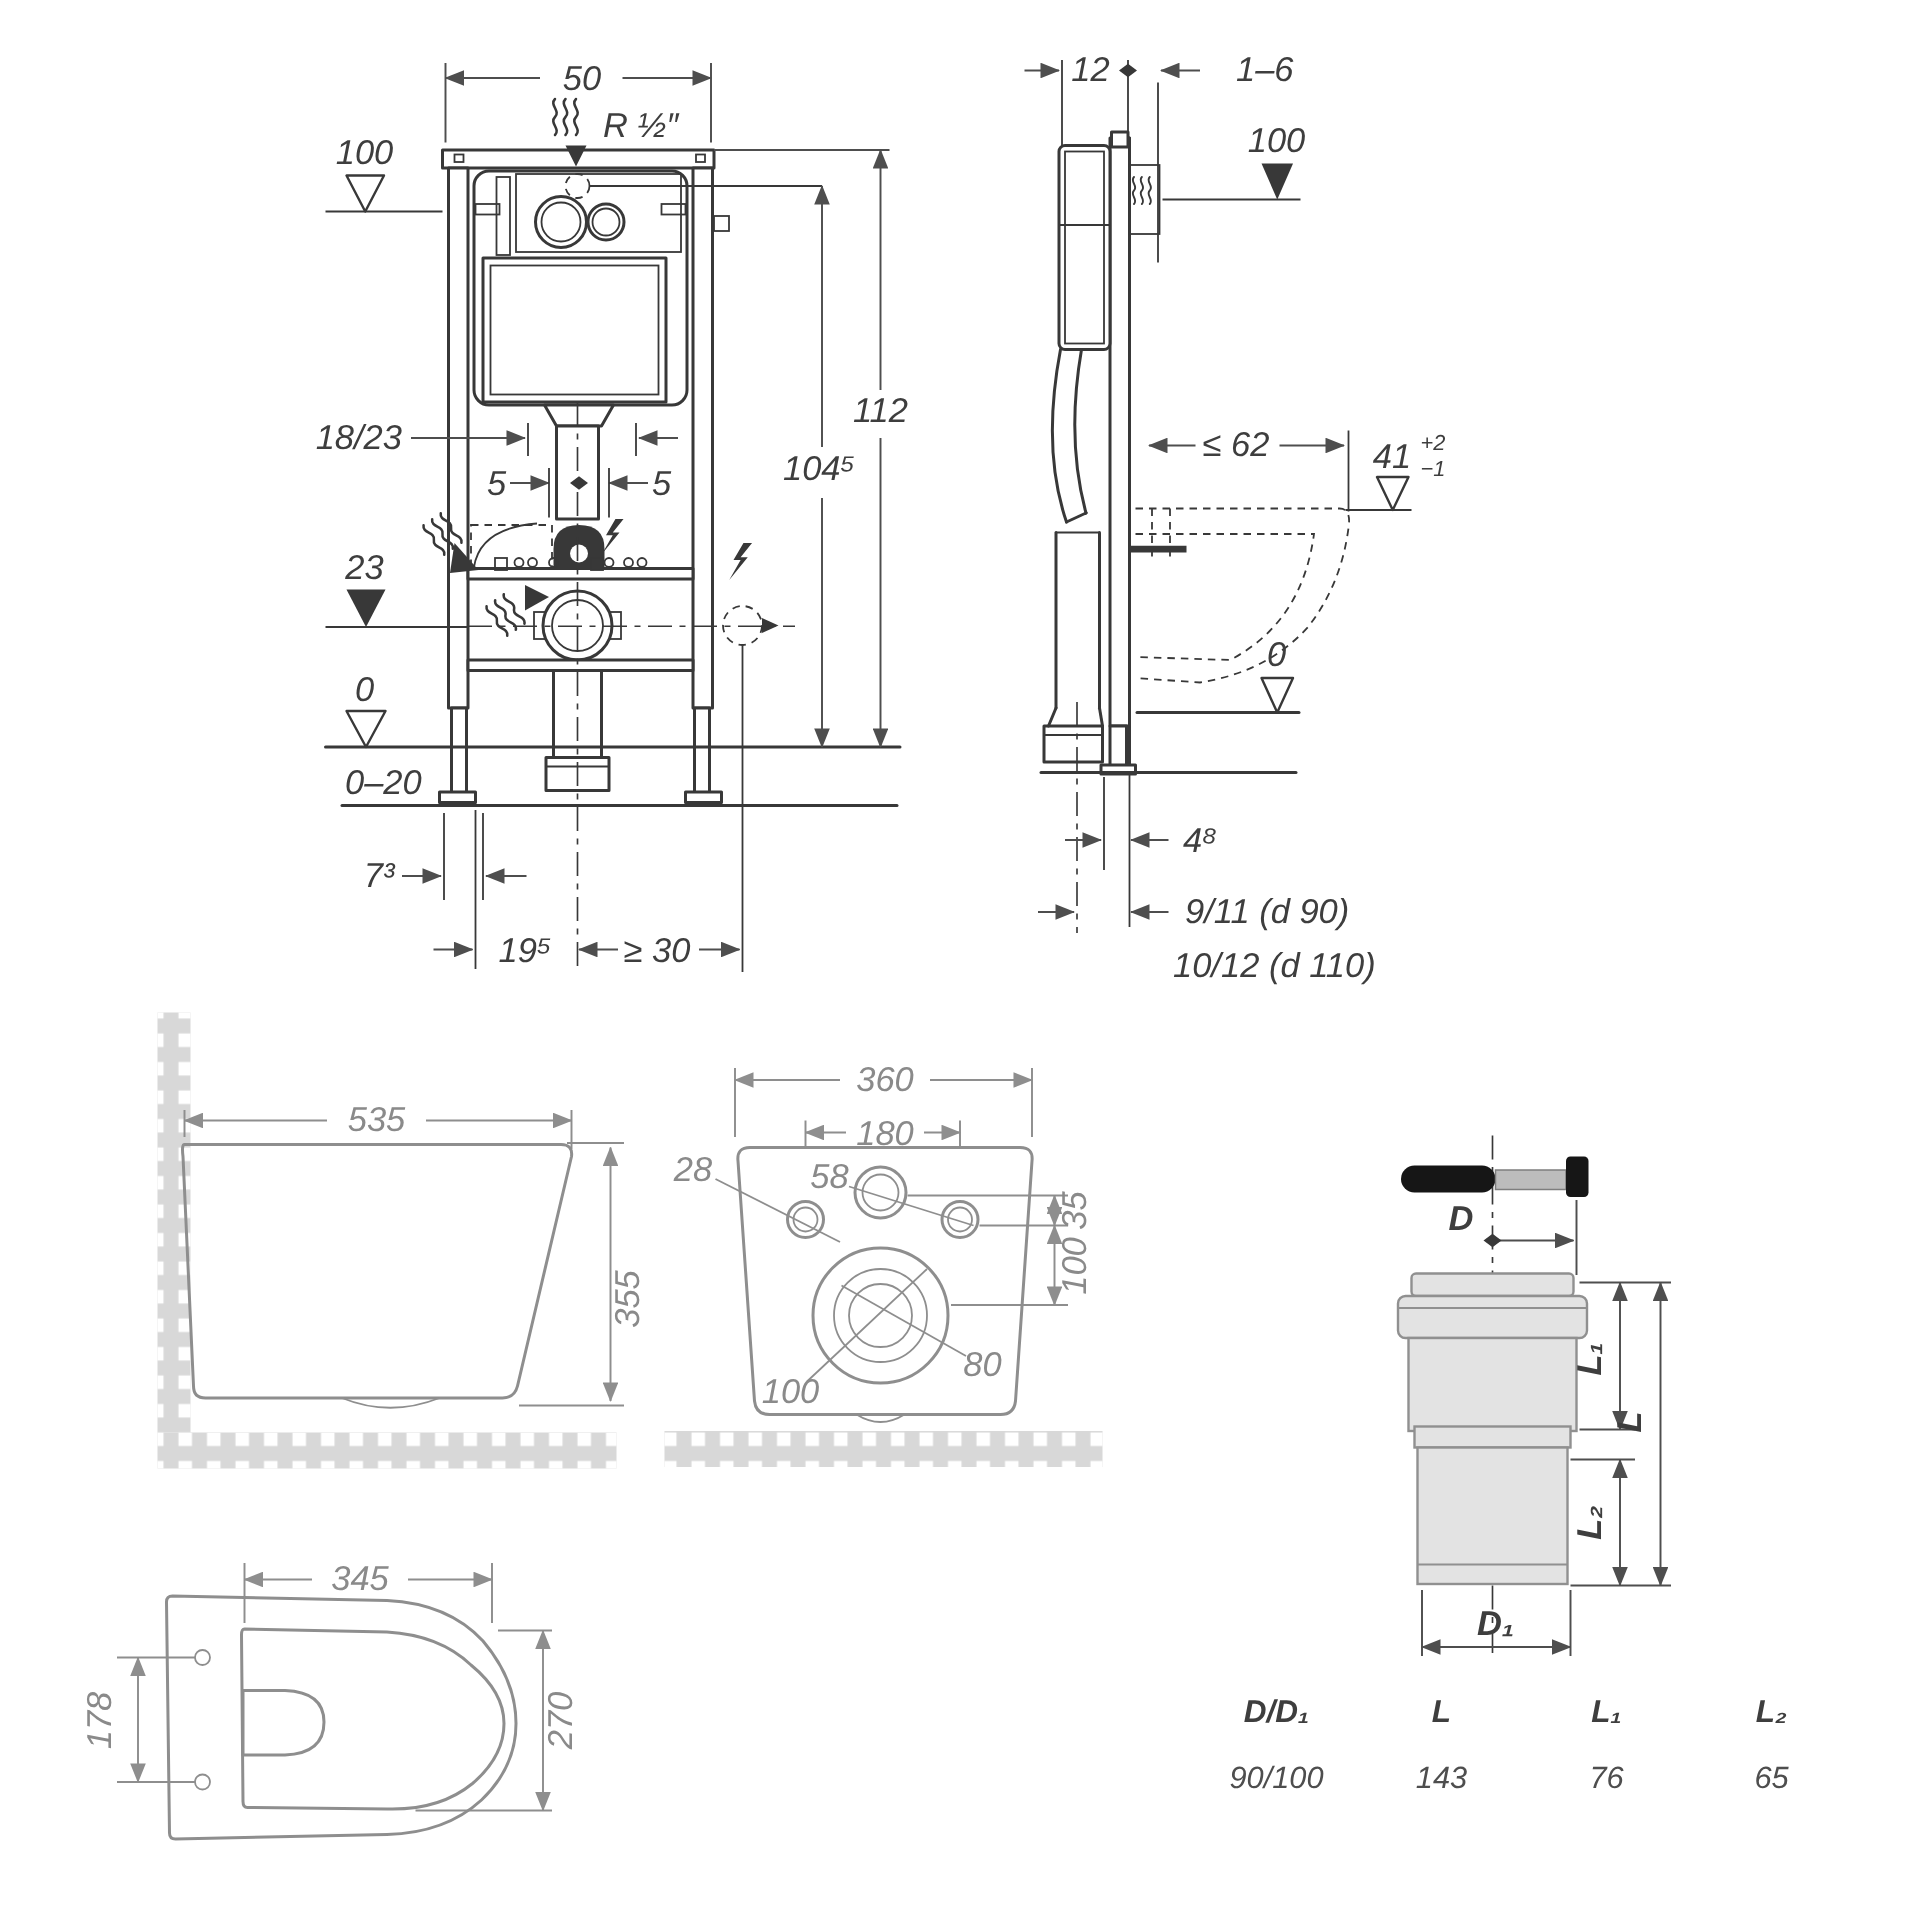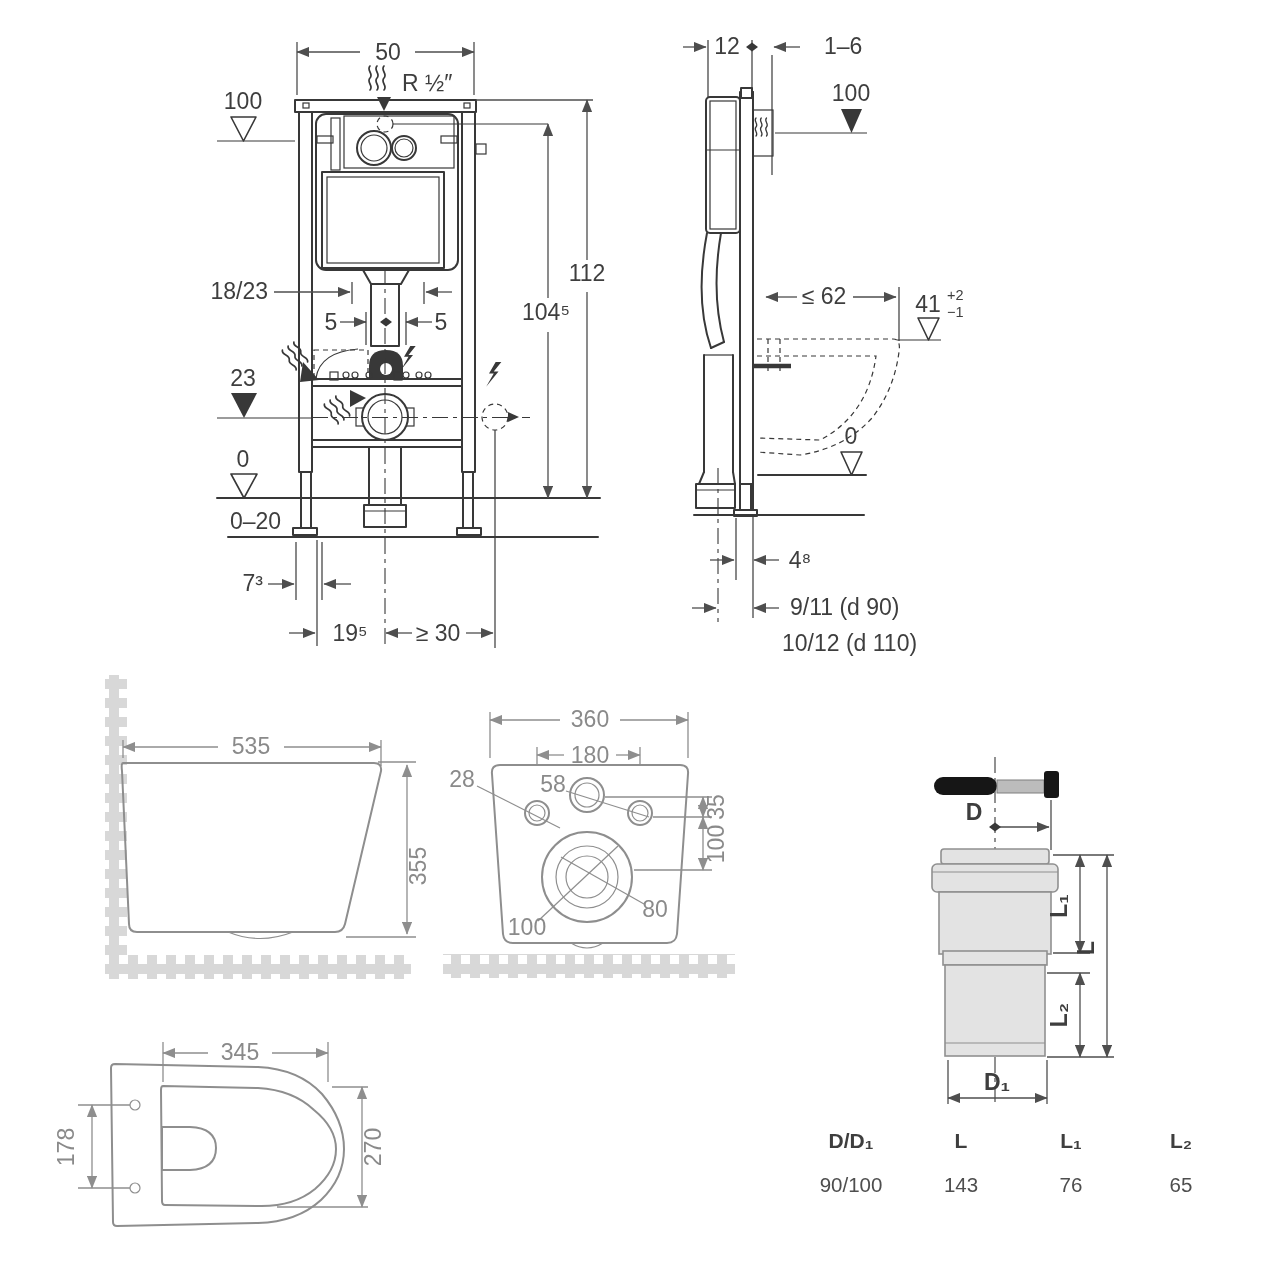--- a/index.html
+++ b/index.html
@@ -2,21 +2,21 @@
 <html style="--line: #383838; --dim: #4e4e4e; --text: #3e3e3e; --light-line: #8e8e8e; --light-text: #8a8a8a; --hatch: #d8d8d8; --pipe-fill: #e3e3e3; --pipe-line: #909090; --seal: #161616; --bg: #ffffff;"><head>
 <meta charset="utf-8">
 <style>
   :root{
     --line:#383838; --dim:#4e4e4e; --text:#3e3e3e;
     --light-line:#8e8e8e; --light-text:#8a8a8a;
     --hatch:#d8d8d8; --pipe-fill:#e3e3e3; --pipe-line:#909090;
     --seal:#161616; --bg:#ffffff;
   }
   html,body{margin:0;padding:0;background:var(--bg);}
-  .sheet{width:1272px;height:1272px;position:relative;background:var(--bg);overflow:hidden;}
+  .sheet{width:1272px;height:1272px;position:relative;background:var(--bg);overflow:hidden;font-style:italic;}
   text{font-family:"Liberation Sans","DejaVu Sans",sans-serif;font-size:23px;fill:var(--text);}
   .mid{text-anchor:middle}
   .enda{text-anchor:end}
   .sm{font-size:14.5px}
   .b{font-weight:bold}
   .th{font-weight:bold;font-size:21px}
   .td{font-size:20.5px;fill:var(--dim)}
   .ol{fill:none;stroke:var(--line);stroke-width:2;stroke-linejoin:round;stroke-linecap:round}
   .olf{fill:#fff;stroke:var(--line);stroke-width:2;stroke-linejoin:round}
   .thin{fill:none;stroke:var(--line);stroke-width:1.2}

